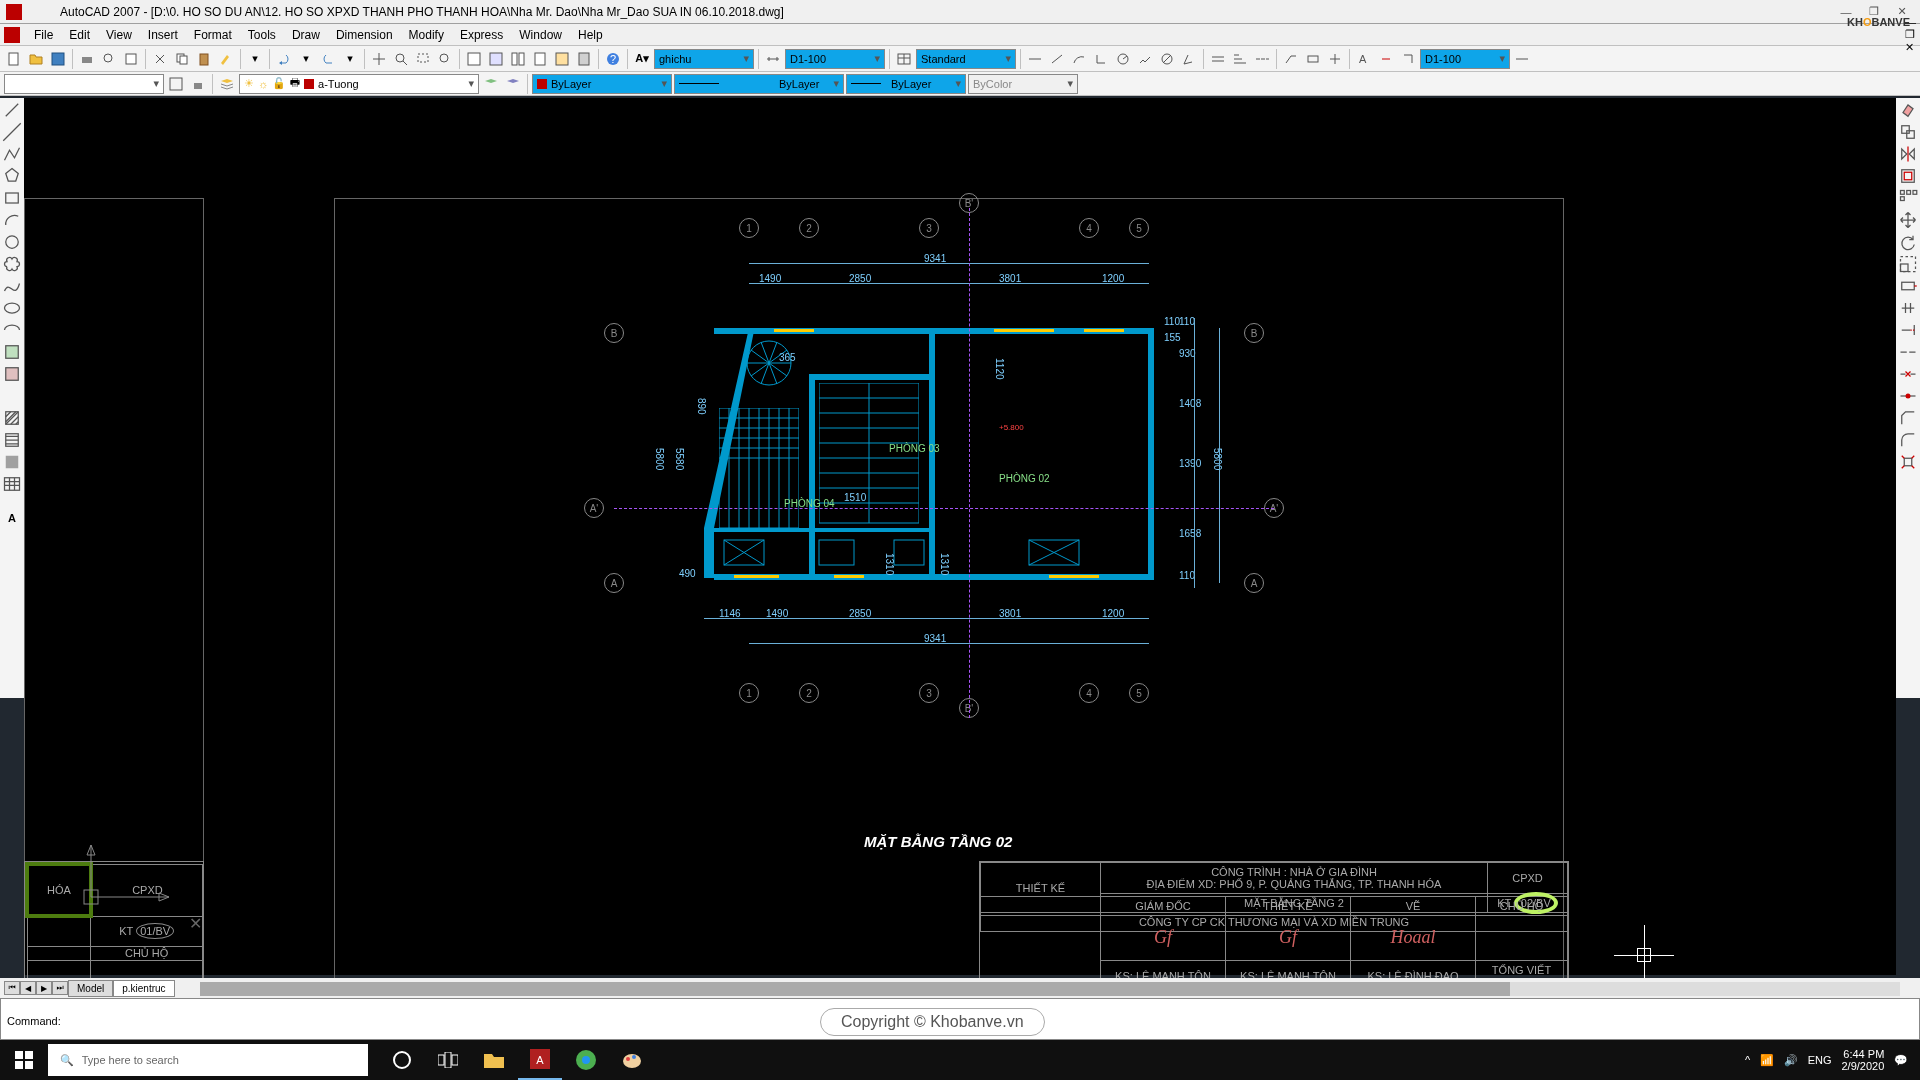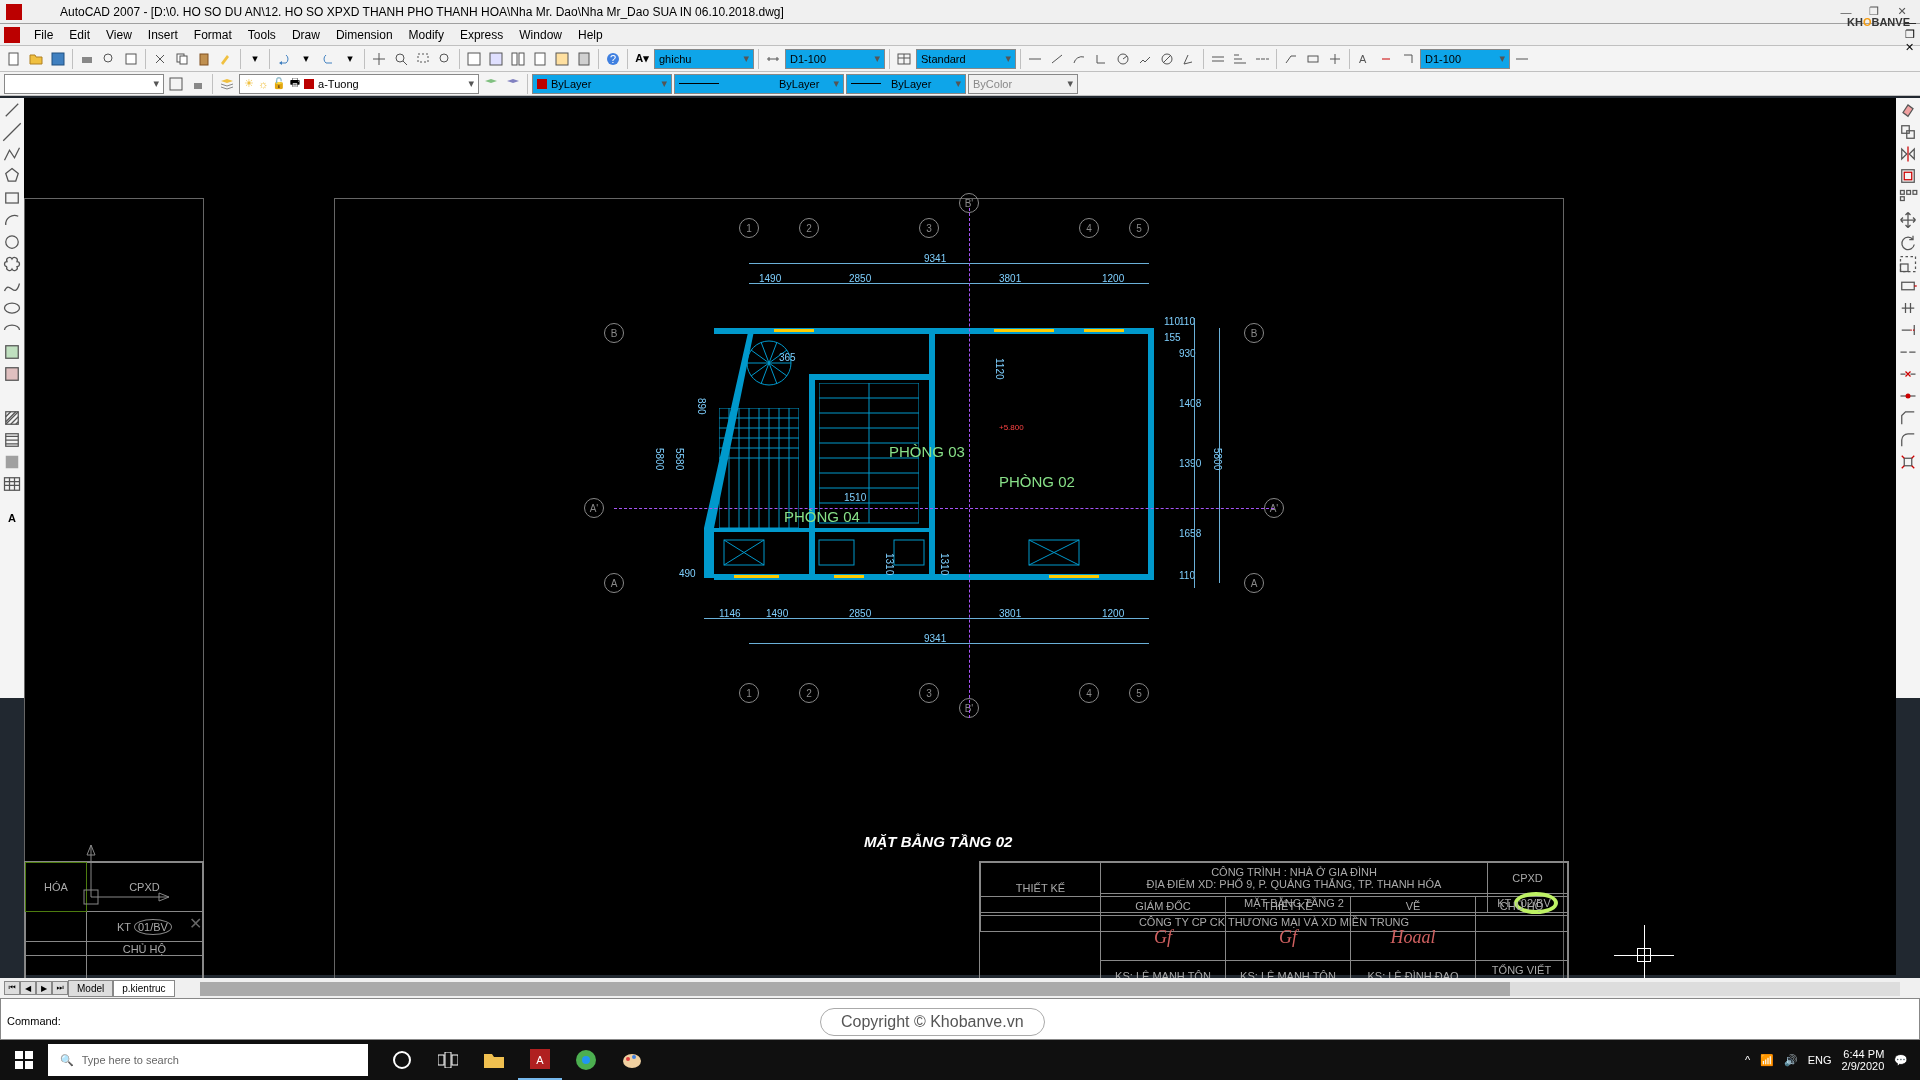--- a/index.html
+++ b/index.html
@@ -23,21 +23,21 @@
 .layer-combo::after{content:"▾";position:absolute;right:4px;color:#555;}
 .sq{width:10px;height:10px;}
 .canvas-area{position:absolute;top:98px;left:24px;right:24px;bottom:105px;background:#000;}
 .vtoolbar{position:absolute;top:98px;width:24px;background:#f4f4f4;display:flex;flex-direction:column;gap:2px;padding:2px;}
 .vtoolbar.left{left:0;}
 .vtoolbar.right{right:0;}
 .vbtn{width:20px;height:20px;display:flex;align-items:center;justify-content:center;}
 .floorplan{position:absolute;left:580px;top:100px;width:600px;height:500px;}
 .grid-circle{position:absolute;width:20px;height:20px;border:1px solid #888;border-radius:50%;display:flex;align-items:center;justify-content:center;color:#888;font-size:10px;}
 .dim-text{position:absolute;color:#7fd0ff;font-size:10px;}
-.room-text{position:absolute;color:#88e088;font-size:15px;}
+.room-text{position:absolute;color:#88e088;font-size:10px;}
 .elev-text{position:absolute;color:#ff4444;font-size:8px;}
 .title-text{position:absolute;left:840px;top:735px;color:#fff;font-size:15px;font-weight:bold;font-style:italic;}
 .titleblock{position:absolute;left:955px;top:763px;width:590px;border:1px solid #888;}
 .titleblock td{border:1px solid #888;padding:3px 6px;color:#aaa;font-size:9px;text-align:center;vertical-align:middle;}
 .titleblock table{width:100%;border-collapse:collapse;}
 .signature{color:#d06060;font-size:18px;font-style:italic;font-family:cursive;}
 .titleblock-left{position:absolute;left:0;top:763px;width:180px;border:1px solid #888;}
 .frame-border{position:absolute;left:310px;top:100px;width:1230px;height:860px;border:1px solid #666;}
 .frame-border2{position:absolute;left:0;top:100px;width:180px;height:860px;border:1px solid #666;}
 .ucs{position:absolute;left:35px;bottom:50px;color:#888;}
@@ -714,21 +714,21 @@
         <rect x="5" y="5" width="35" height="25" fill="none" stroke="#0099cc"></rect>
       </svg>
     <svg style="position:absolute;left:285px;top:337px;width:45px;height:40px">
         <rect x="5" y="5" width="30" height="25" fill="none" stroke="#0099cc"></rect>
       </svg>
     <svg style="position:absolute;left:420px;top:337px;width:70px;height:40px">
         <rect x="5" y="5" width="50" height="25" fill="none" stroke="#0099cc"></rect>
         <path d="M5 5l50 25M55 5L5 30" stroke="#0099cc"></path>
       </svg>
 
-    <div class="room-text" style="left:180px;top:310px">PHÒNG 04</div>
+    <div class="room-text" style="left:180px;top:300px">PHÒNG 04</div>
     <div class="room-text" style="left:285px;top:245px">PHÒNG 03</div>
     <div class="room-text" style="left:395px;top:275px">PHÒNG 02</div>
     <div class="elev-text" style="left:395px;top:225px">+5.800</div>
 
     <div class="dim-text" style="left:155px;top:75px">1490</div>
     <div class="dim-text" style="left:245px;top:75px">2850</div>
     <div class="dim-text" style="left:395px;top:75px">3801</div>
     <div class="dim-text" style="left:498px;top:75px">1200</div>
     <div class="dim-text" style="left:320px;top:55px">9341</div>
     <div class="dim-line" style="left:145px;top:85px;width:400px"></div>
@@ -821,21 +821,21 @@
         <td><span>TỐNG VIẾT ĐẠO</span></td>
       </tr>
     </tbody>
       </table>
   </div>
 
   <div class="titleblock-left">
     <table style="width:100%;border-collapse:collapse">
       <tbody>
           <tr>
-            <td style="border:1px solid #4d7c0f;color:#aaa;padding:18px;text-align:left;width:60px"><span>HÓA</span></td>
+            <td style="border:4px solid #4d7c0f;color:#aaa;padding:18px;text-align:left;width:60px"><span>HÓA</span></td>
             <td style="border:1px solid #888;color:#aaa;padding:2px;text-align:center"><span>CPXD</span></td>
           </tr>
       <tr>
             <td style="border:1px solid #888;height:30px"></td>
             <td style="border:1px solid #888;color:#aaa;text-align:center"><span>KT</span> <span style="border:1px solid #888;border-radius:50%;padding:1px 3px">01/BV</span></td>
           </tr>
       <tr>
             <td style="border:1px solid #888;height:14px"></td>
             <td style="border:1px solid #888;color:#aaa;text-align:center"><span>CHỦ HỘ</span></td>
           </tr>

